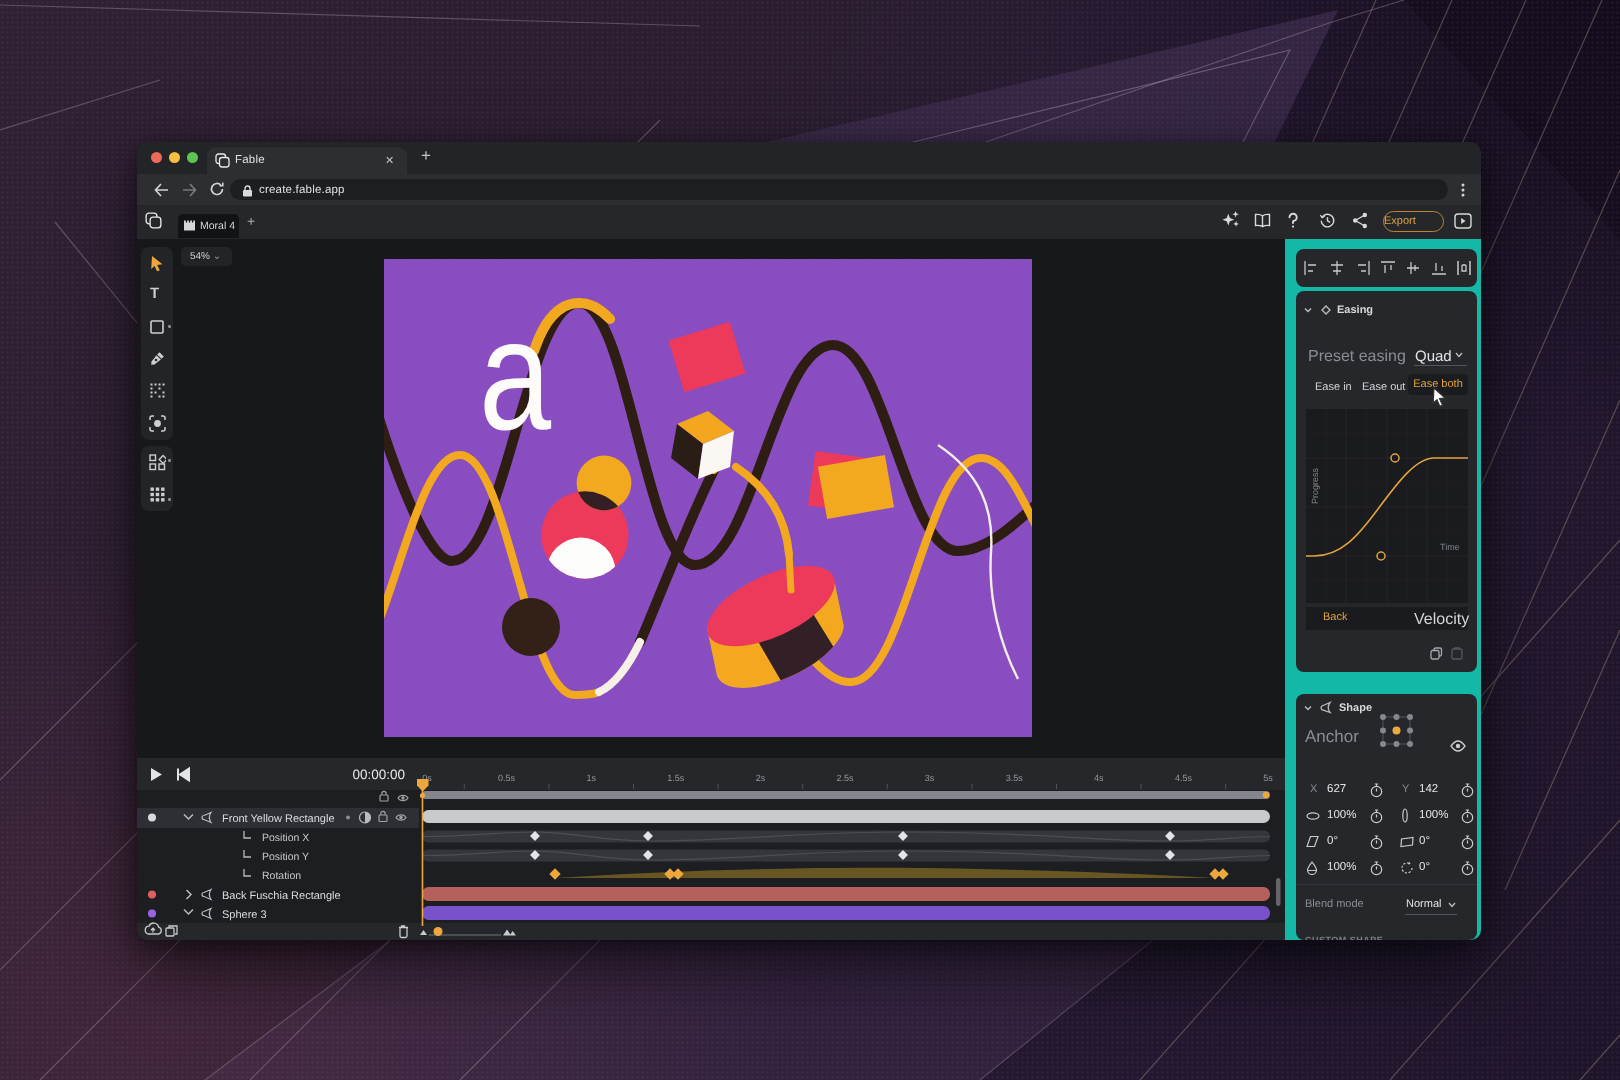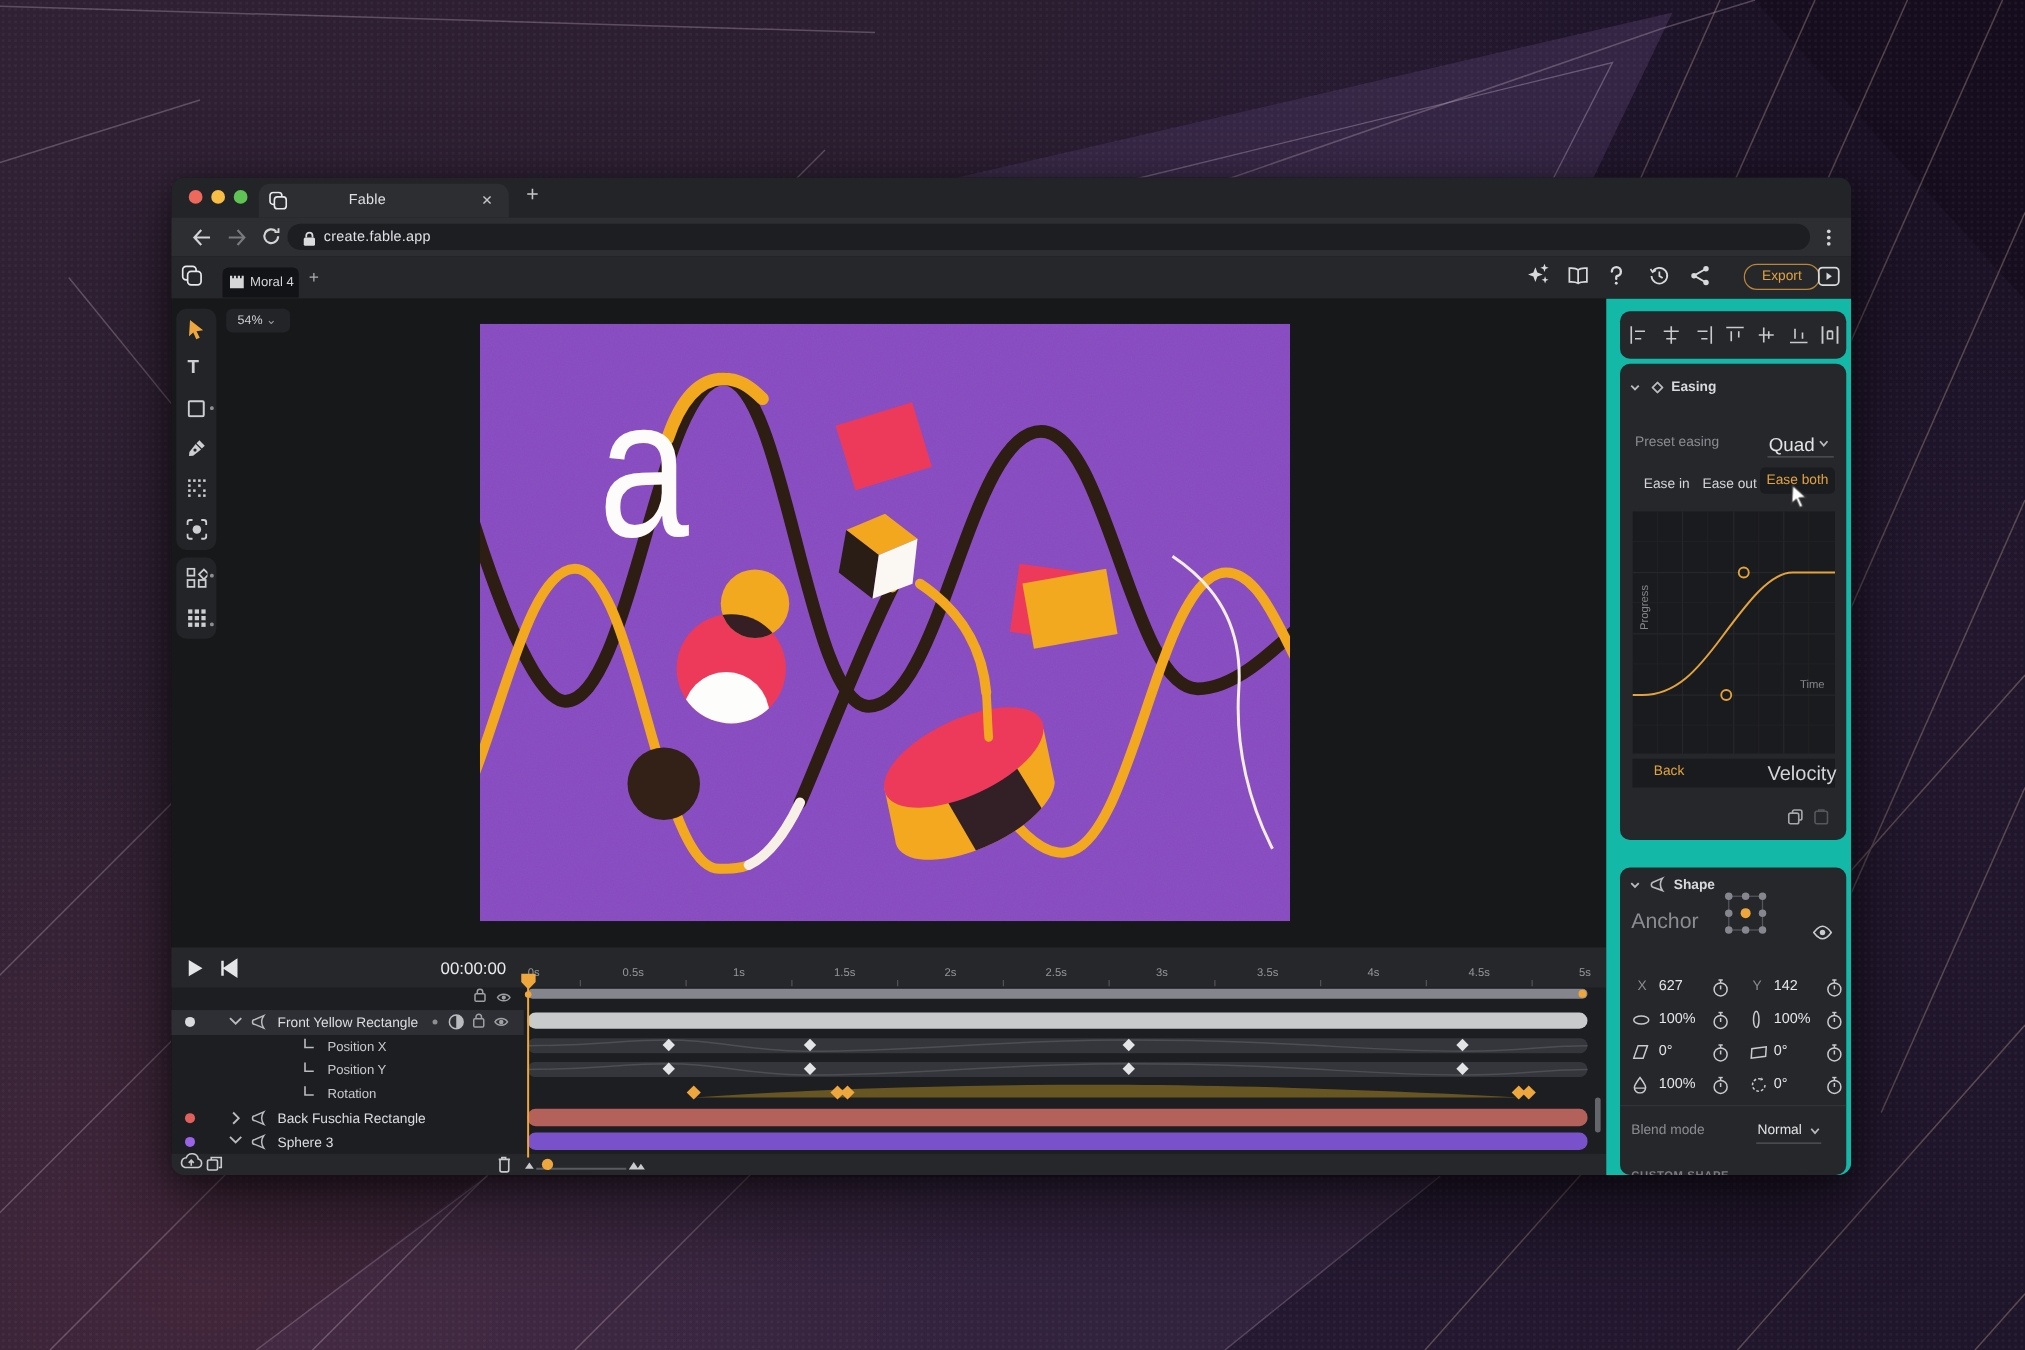--- a/index.html
+++ b/index.html
@@ -11,32 +11,32 @@
     linear-gradient(115deg, #302134 0%, #2b1e30 35%, #261a33 60%, #1f152a 100%); }
 #stage::after { content:""; position:absolute; left:0; top:0; width:1620px; height:1080px;
   background-image: radial-gradient(rgba(215,195,215,0.05) 1px, transparent 1.1px);
   background-size: 5px 5px; pointer-events:none; }
 #bgsvg { position:absolute; left:0; top:0; }
 #win { position:absolute; z-index:2; left:137px; top:142px; width:1344px; height:798px; border-radius:10px;
   background:#17181a; box-shadow: 0 28px 70px rgba(0,0,0,.55), 0 6px 24px rgba(0,0,0,.4); overflow:hidden; }
 #tabstrip { position:absolute; left:0; top:0; width:100%; height:32px; background:#232428; }
 .tl { position:absolute; top:10px; width:11px; height:11px; border-radius:50%; }
 #tab { position:absolute; left:70px; top:5px; width:200px; height:27px; background:#2d2e32; border-radius:9px 9px 0 0; }
-#tab .txt { position:absolute; left:28px; top:7px; font-size:11.5px; color:#dfe0e2; letter-spacing:.2px;margin-left:44px;}
+#tab .txt { position:absolute; left:28px; top:7px; font-size:11.5px; color:#dfe0e2; letter-spacing:.2px;}
 #tab .x { position:absolute; left:178px; top:7px; font-size:11px; color:#c3c4c6; }
 #newtab { position:absolute; left:284px; top:4px; font-size:17px; color:#c3c4c6; font-weight:400;}
 #toolbar { position:absolute; left:0; top:32px; width:100%; height:31px; background:#2d2e32; }
 #urlpill { position:absolute; left:93px; top:5px; width:1218px; height:21px; background:#1d1e21; border-radius:10.5px; }
 #urlpill .url { position:absolute; left:29px; top:5px; font-size:11.5px; color:#e0e1e3; letter-spacing:.2px;}
 .navic { position:absolute; top:0; color:#d2d3d5; }
 #topbar { position:absolute; left:0; top:63px; width:100%; height:34px; background:#26272b; }
 #mtab { position:absolute; left:41px; top:9px; width:61px; height:24px; background:#121316; border-radius:5px 5px 0 0; }
 #mtab .txt { position:absolute; left:22px; top:6px; font-size:10.5px; color:#d5d6d8; }
 #mplus { position:absolute; left:110px; top:8px; font-size:14px; color:#aaabaf; }
-#export { position:absolute; left:1246px; top:6px; width:61px; height:21px; border:1px solid #b8863b; border-radius:10.5px; color:#e2a33e; font-size:11px; text-align:center; line-height:19px;margin-left:12px; }
+#export { position:absolute; left:1246px; top:6px; width:61px; height:21px; border:1px solid #b8863b; border-radius:10.5px; color:#e2a33e; font-size:11px; text-align:left; line-height:19px; }
 #content { position:absolute; left:0; top:97px; width:1344px; height:701px; background:#17181a; }
 #cvwrap { position:absolute; left:0; top:0; width:1148px; height:519px; background:#17181a; }
 #canvas { position:absolute; left:247px; top:20px; }
 .toolpanel { position:absolute; left:4px; width:32px; background:#232428; border-radius:8px; }
 #zoompill { position:absolute; left:44px; top:8px; width:51px; height:19px; background:#232428; border-radius:5px; color:#cfd0d2; font-size:10px; line-height:19px; padding-left:9px;}
 #rightpanel { position:absolute; left:1148px; top:0; width:196px; height:701px; background:#14b8a6; }
 .card { position:absolute; left:11px; width:181px; background:#26272b; border-radius:8px; overflow:hidden;}
 #timeline { position:absolute; left:0; top:519px; width:1148px; height:182px; background:#1d1e22; }
 #tlhead { position:absolute; left:0; top:0; width:1148px; height:32px; background:#26272b; }
 #tlbottom { position:absolute; left:0; top:165px; width:1148px; height:17px; background:#26272b; }
@@ -431,21 +431,21 @@
         </svg>
       </div>
       <div class="card" id="easecard" style="top:52px;height:381px;">
         <svg class="ic" style="left:7px;top:14px" width="10" height="10" viewBox="0 0 10 10" fill="none" stroke="#babbbe" stroke-width="1.5">
               <path d="M2 3.5 L5 6.5 L8 3.5"></path>
             </svg>
         <svg class="ic" style="left:25px;top:14px" width="10" height="10" viewBox="0 0 11 11" fill="none" stroke="#babbbe" stroke-width="1.5">
               <rect x="2.4" y="2.4" width="6.2" height="6.2" transform="rotate(45 5.5 5.5)"></rect>
             </svg>
         <div style="position:absolute;left:41px;top:13px;font-size:11px;font-weight:700;color:#d8d9db">Easing</div>
-        <div style="position:absolute;left:12px;top:57px;font-size:11px;color:#8b8c91">Preset easing</div>
+        <div style="position:absolute;left:12px;top:57px;font-size:16px;color:#8b8c91">Preset easing</div>
         <div style="position:absolute;left:119px;top:57px;font-size:15px;color:#e2e3e5">Quad</div>
         <svg class="ic" style="left:158px;top:60px" width="10" height="8" viewBox="0 0 10 8" fill="none" stroke="#babbbe" stroke-width="1.4">
               <path d="M2 2 L5 5.5 L8 2"></path>
             </svg>
         <div style="position:absolute;left:118px;top:74px;width:53px;height:1px;background:#55565c"></div>
         <div style="position:absolute;left:19px;top:90px;font-size:11px;color:#d4d5d8">Ease in</div>
         <div style="position:absolute;left:66px;top:90px;font-size:11px;color:#d4d5d8">Ease out</div>
         <div style="position:absolute;left:112px;top:83px;width:60px;height:21px;background:#1b1c1f;border-radius:4px;color:#e2a33e;font-size:11px;text-align:center;line-height:21px;">Ease both</div>
         <svg class="ic" style="left:10px;top:118px" width="162" height="194" viewBox="0 0 162 194">
           <rect width="162" height="194" fill="#1a1b1e"></rect>

